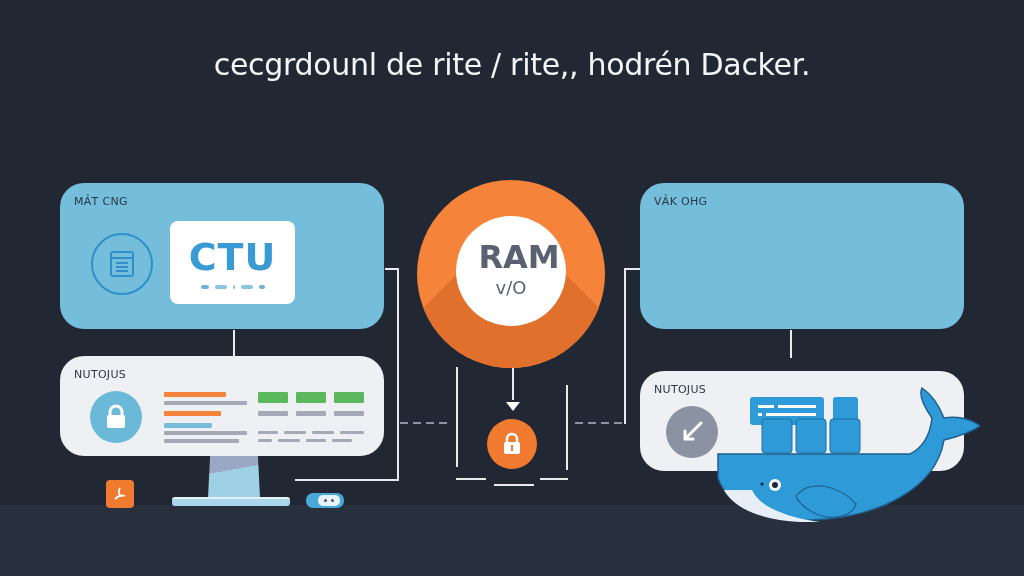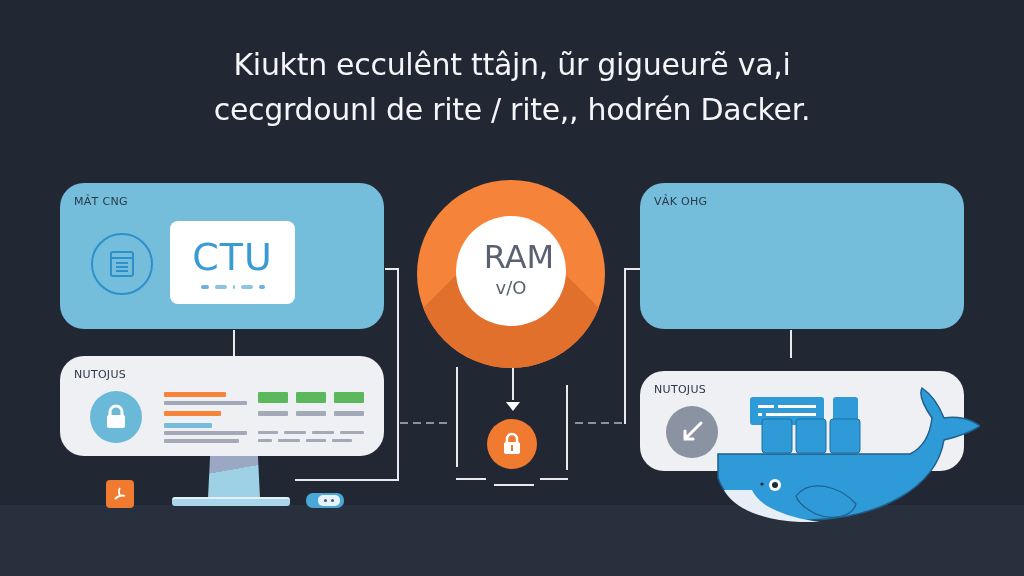--- a/index.html
+++ b/index.html
@@ -25,21 +25,21 @@
   .panel.light { background: #eef0f3; }
   .panel-label {
     position: absolute; left: 14px; top: 12px;
     font-size: 11px; color: #2c3848; letter-spacing: 0.3px;
   }
   .card {
     position: absolute; background: #ffffff; border-radius: 8px;
     display: flex; flex-direction: column; align-items: center; justify-content: center;
   }
   .card-title {
-    font-size: 38px; font-weight: normal; color: #3a9ad3; letter-spacing: 1px;
+    font-size: 38px; font-weight: bold; color: #3a9ad3; letter-spacing: 1px;
     line-height: 40px;
   }
   .card-sub { display: flex; gap: 6px; margin-top: 8px; align-items: center; }
   .card-sub span { display: block; height: 4px; border-radius: 2px; background: #8cc4e2; }
   .circle-icon {
     position: absolute; border-radius: 50%;
     display: flex; align-items: center; justify-content: center;
   }
   .bar { position: absolute; height: 5px; border-radius: 1px; }
   .line { position: absolute; background: #e8eaee; }
@@ -51,30 +51,29 @@
   }
   .ram-shadow {
     position: absolute; left: 94px; top: 40px; width: 180px; height: 150px;
     background: #e0702c; transform: rotate(45deg); transform-origin: 0 0;
   }
   .ram-inner {
     position: absolute; left: 39px; top: 36px; width: 110px; height: 110px;
     border-radius: 50%; background: #ffffff;
     display: flex; flex-direction: column; align-items: center; justify-content: center;
   }
-  .ram-title { font-size: 32px; font-weight: normal; color: #5a6170; line-height: 34px; margin-left: 16px; }
+  .ram-title { font-size: 32px; font-weight: bold; color: #5a6170; line-height: 34px; margin-left: 16px; }
   .ram-sub { font-size: 18px; color: #5a6170; line-height: 28px; }
 </style>
 </head>
 <body>
 
 <div class="floor"></div>
 
 <div class="headline">
-  <div>Kiuktn ecculênt ttâjn, ũr gigueurẽ va,i</div>
   <div>cecgrdounl de rite / rite,, hodrén Dacker.</div>
 </div>
 
 <div class="line" style="left:233px;top:330px;width:2px;height:28px;"></div>
 <div class="line" style="left:385px;top:268px;width:14px;height:2px;"></div>
 <div class="line" style="left:397px;top:268px;width:2px;height:212px;"></div>
 <div class="line" style="left:295px;top:479px;width:104px;height:2px;"></div>
 <div class="dash" style="left:400px;top:422px;width:50px;"></div>
 <div class="line" style="left:456px;top:367px;width:2px;height:100px;"></div>
 <div class="line" style="left:456px;top:478px;width:30px;height:2px;"></div>

